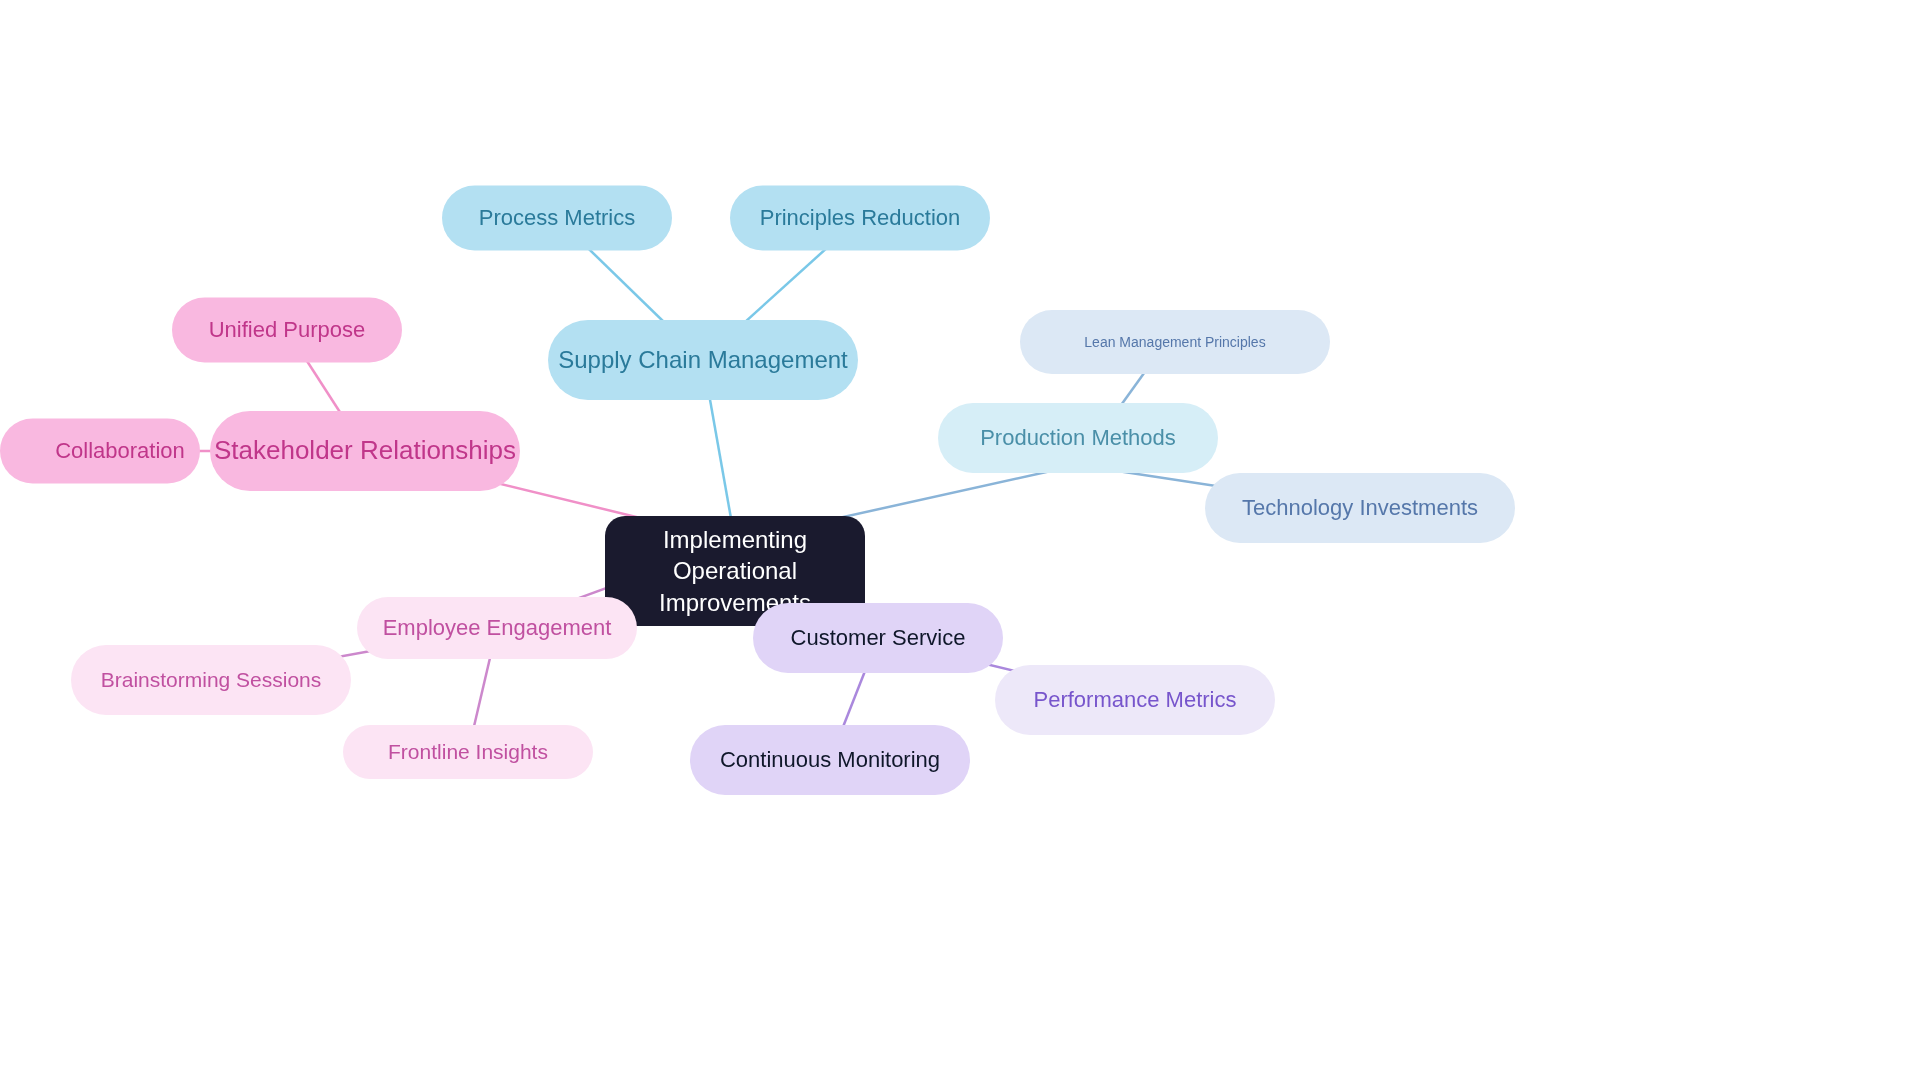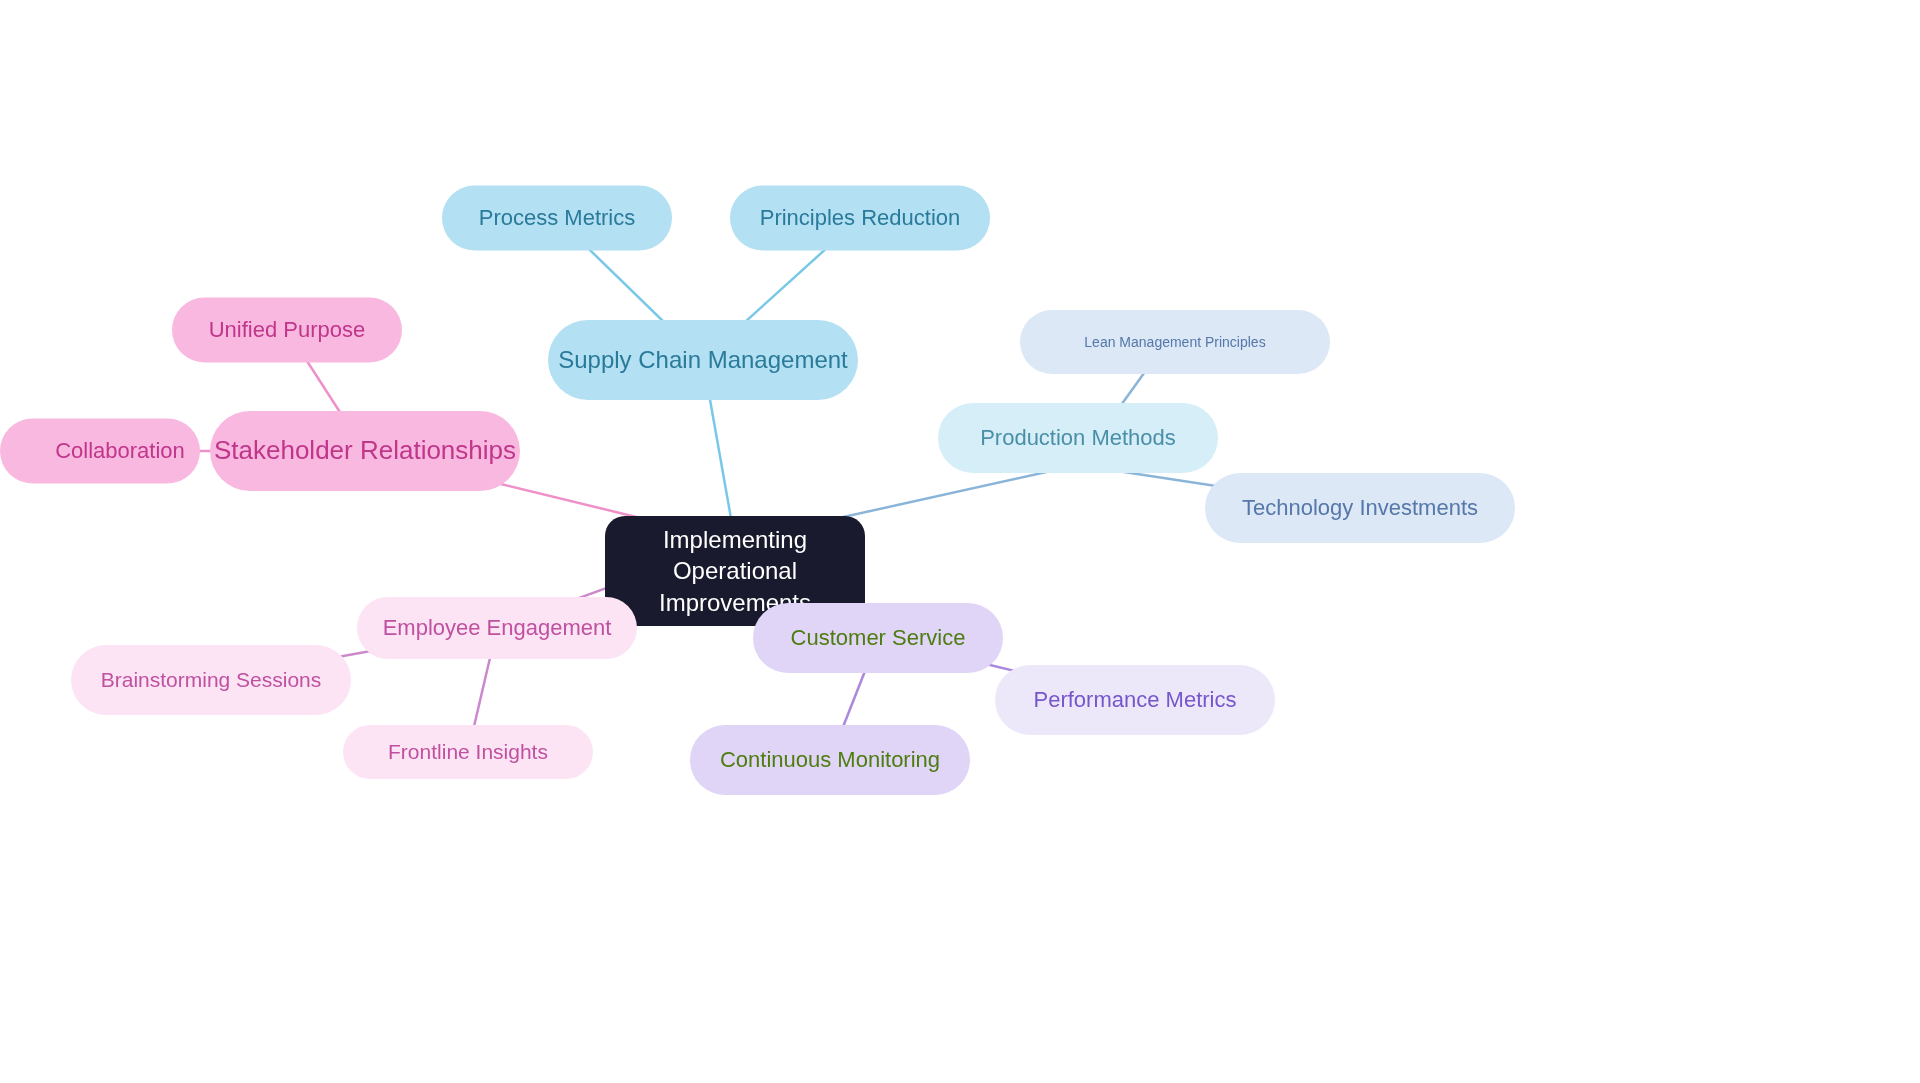--- a/index.html
+++ b/index.html
@@ -60,21 +60,21 @@
       color: #c0368a;
       border: none;
     }
     .node-pink-light {
       background: #fce4f4;
       color: #c050a0;
       border: none;
     }
     .node-purple {
       background: #e0d4f7;
-      color: #4d7c0f;
+      color: #0f172a;
       border: none;
     }
     .node-purple-light {
       background: #ede8f9;
       color: #7755cc;
       border: none;
     }
     .node-supply { width: 310px; height: 80px; font-size: 24px; }
     .node-stake { width: 310px; height: 80px; font-size: 26px; }
     .node-prod { width: 280px; height: 70px; font-size: 22px; }

